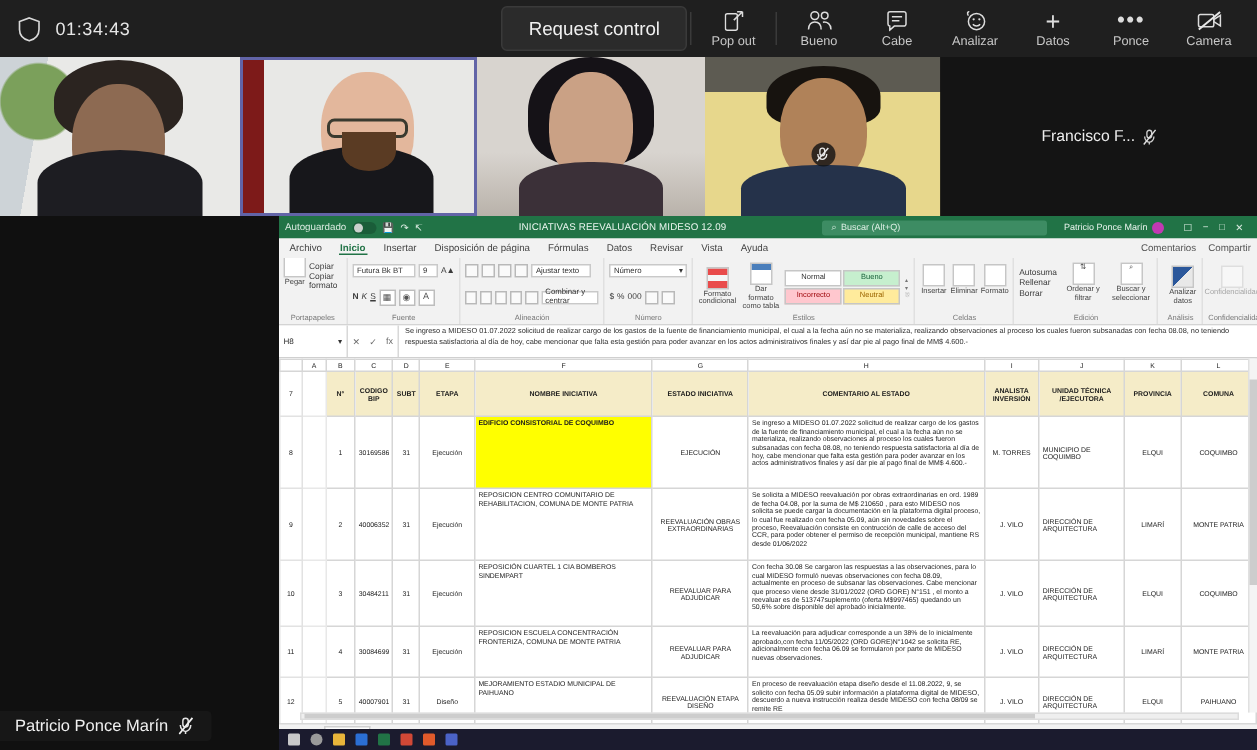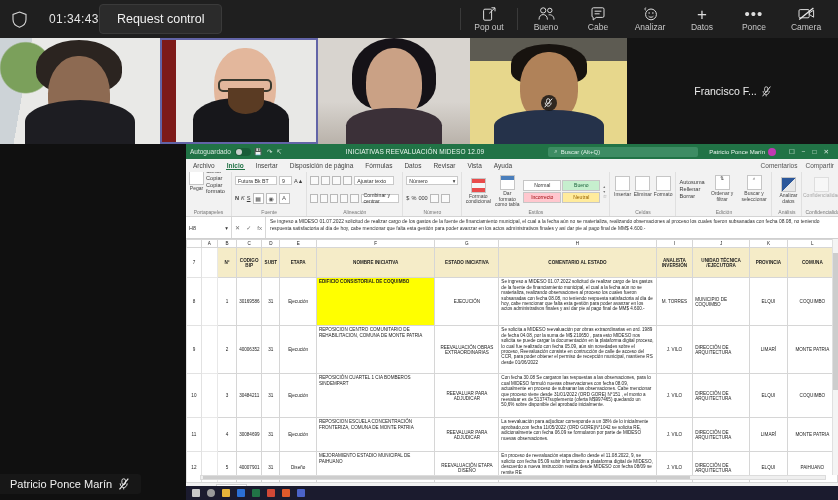--- a/index.html
+++ b/index.html
@@ -11,22 +11,22 @@
   }
   #app { position: relative; width: 838px; height: 500px; background: #101010; }
 
   
   .teams-bar {
     position: absolute; left: 0; top: 0; width: 838px; height: 38px;
     background: #1f1f1f; display: flex; align-items: center;
   }
   .tb-left { display: flex; align-items: center; padding-left: 12px; gap: 10px; }
   .shield-ic { width: 15px; height: 17px; }
-  .timer { color: #e6e6e6; font-size: 12px; letter-spacing: .4px; margin-left: 12px; }
-  .tb-center { flex: 1; display: flex; justify-content: flex-start; }
+  .timer { color: #e6e6e6; font-size: 12px; letter-spacing: .4px; }
+  .tb-center { flex: 1; display: flex; justify-content: flex-end; }
   .req-btn {
     background: #2b2b2b; color: #f0f0f0; font-size: 12.5px;
     border: 1px solid #3a3a3a; border-radius: 4px;
     padding: 7px 17px; cursor: pointer; white-space: nowrap;
   }
   .tb-right { display: flex; align-items: flex-start; padding-right: 6px; height: 38px; }
   .tb-item {
     width: 52px; height: 38px; display: flex; flex-direction: column;
     align-items: center; justify-content: center; gap: 1px; cursor: pointer;
     position: relative;

